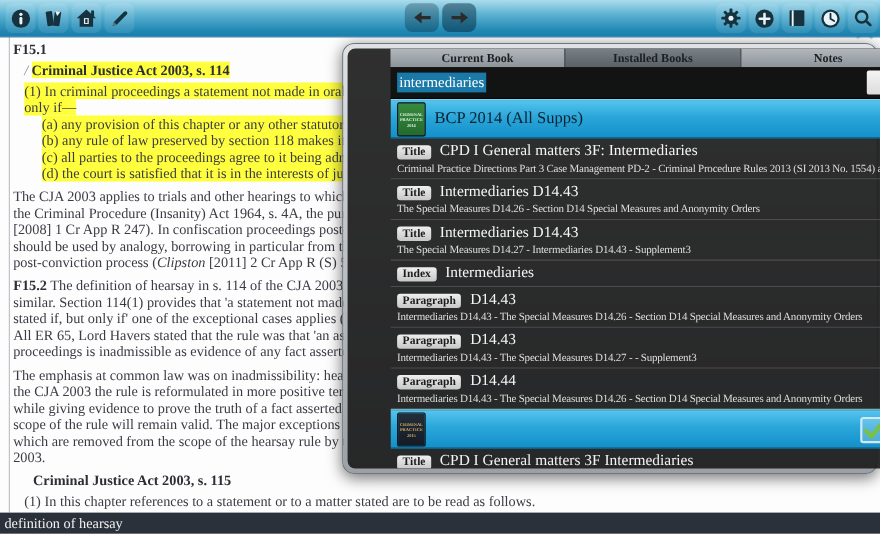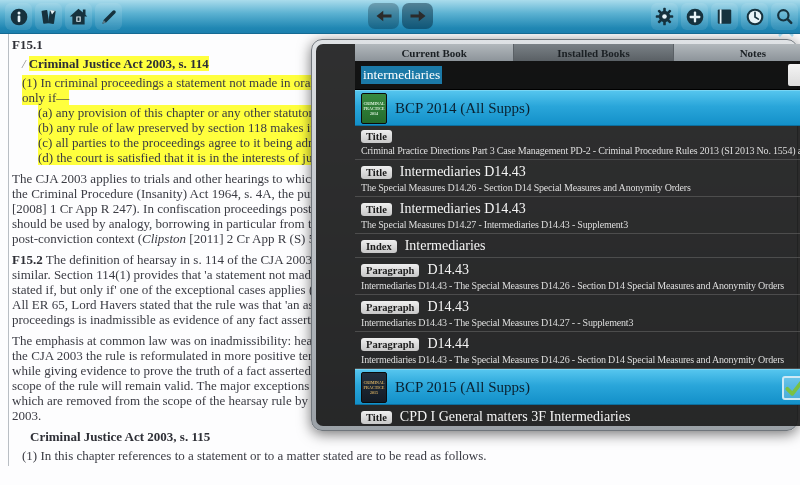--- a/index.html
+++ b/index.html
@@ -192,21 +192,21 @@
         <div class="line ind1 gap-sm"><span class="hl">(1) In criminal proceedings a statement not made in oral evidence in the proceedings is admissible as evidence of any matter stated if, but</span></div>
         <div class="line ind1"><span class="hl">only if—</span></div>
         <div class="line ind2"><span class="hl">(a) any provision of this chapter or any other statutory provision makes it admissible,</span></div>
         <div class="line ind2"><span class="hl">(b) any rule of law preserved by section 118 makes it admissible,</span></div>
         <div class="line ind2"><span class="hl">(c) all parties to the proceedings agree to it being admissible, or</span></div>
         <div class="line ind2"><span class="hl">(d) the court is satisfied that it is in the interests of justice for it to be admissible.</span></div>
         <div class="line ind0 gap"><span>The CJA 2003 applies to trials and other hearings to which the strict rules of evidence apply. The Act also applies to proceedings under</span></div>
         <div class="line ind0"><span>the Criminal Procedure (Insanity) Act 1964, s. 4A, the purpose of which is to mirror the fact-finding process at a criminal trial (</span></div>
         <div class="line ind0"><span>[2008] 1 Cr App R 247). In confiscation proceedings post-conviction the hearsay regime in the CJA 2003 does not apply, but</span></div>
         <div class="line ind0"><span>should be used by analogy, borrowing in particular from the fairness provisions in s. 114(1)(d) (see F16.38), but bearing in mind the</span></div>
-        <div class="line ind0"><span>post-conviction context (</span><span class="i">Clipston</span><span> [2011] 2 Cr App R (S) 569).</span></div>
+        <div class="line ind0"><span>post-conviction process (</span><span class="i">Clipston</span><span> [2011] 2 Cr App R (S) 569).</span></div>
         <div class="line ind0 gap"><span class="b">F15.2</span><span> The definition of hearsay in s. 114 of the CJA 2003 has superseded the common-law definition, but the two are in many respects</span></div>
         <div class="line ind0"><span>similar. Section 114(1) provides that 'a statement not made in oral evidence in the proceedings is admissible as evidence of any matter</span></div>
         <div class="line ind0"><span>stated if, but only if' one of the exceptional cases applies (for exceptions, see F16.2). In a leading common-law authority, </span></div>
         <div class="line ind0"><span>All ER 65, Lord Havers stated that the rule was that 'an assertion other than one made by a person while giving oral evidence in the</span></div>
         <div class="line ind0"><span>proceedings is inadmissible as evidence of any fact asserted'.</span></div>
         <div class="line ind0 gap"><span>The emphasis at common law was on inadmissibility: hearsay could be admitted only where an exception to the rule applied. Under</span></div>
         <div class="line ind0"><span>the CJA 2003 the rule is reformulated in more positive terms. The essence of hearsay — reliance on a statement made otherwise than</span></div>
         <div class="line ind0"><span>while giving evidence to prove the truth of a fact asserted — remains the same, and old authority on what falls outside the</span></div>
         <div class="line ind0"><span>scope of the rule will remain valid. The major exceptions to the rule are considered in the chapters which follow, as are statements</span></div>
         <div class="line ind0"><span>which are removed from the scope of the hearsay rule by the restrictive definitions of 'statement' and 'matter stated' adopted in the CJA</span></div>
@@ -237,20 +237,21 @@
 
         <div class="group-header">
           <div class="book-cover cover-2014">CRIMINAL PRACTICE 2014</div>
           <div class="group-name">BCP 2014 (All Supps)</div>
           <div class="corner-flag"></div>
         </div>
 
           <div class="result-row">
             <div class="result-main">
               <span class="chip">Title</span>
+              <span class="result-title">CPD I General matters 3F: Intermediaries</span>
             </div>
             <div class="result-sub">Criminal Practice Directions Part 3 Case Management PD-2 - Criminal Procedure Rules 2013 (SI 2013 No. 1554) and Crimi...</div>
           </div>
 
           <div class="result-row">
             <div class="result-main">
               <span class="chip">Title</span>
               <span class="result-title">Intermediaries D14.43</span>
             </div>
             <div class="result-sub">The Special Measures D14.26 - Section D14 Special Measures and Anonymity Orders</div>
@@ -291,21 +292,20 @@
           <div class="result-row">
             <div class="result-main">
               <span class="chip">Paragraph</span>
               <span class="result-title">D14.44</span>
             </div>
             <div class="result-sub">Intermediaries D14.43 - The Special Measures D14.26 - Section D14 Special Measures and Anonymity Orders</div>
           </div>
 
         <div class="group-header">
           <div class="book-cover cover-2015">CRIMINAL PRACTICE 2015</div>
-          <div class="group-name">BCP 2015 (All Supps)</div>
           <div class="toggle">
             <div class="checkbox">
               <svg width="22" height="22" viewBox="0 0 24 24">
                 <path d="M4 13 L10 19 L21 5" fill="none" stroke="#7ac143" stroke-width="4.5" stroke-linecap="round" stroke-linejoin="round"></path>
               </svg>
             </div>
             <span class="toggle-label">ON</span>
           </div>
         </div>
 
@@ -314,14 +314,17 @@
               <span class="chip">Title</span>
               <span class="result-title">CPD I General matters 3F Intermediaries</span>
             </div>
 
           </div>
 
       </div>
     </div>
   </div>
 
+  <div class="status-bar">
+    <span>definition of hearsay</span>
+  </div>
 
 </div>
 
 </body></html>

